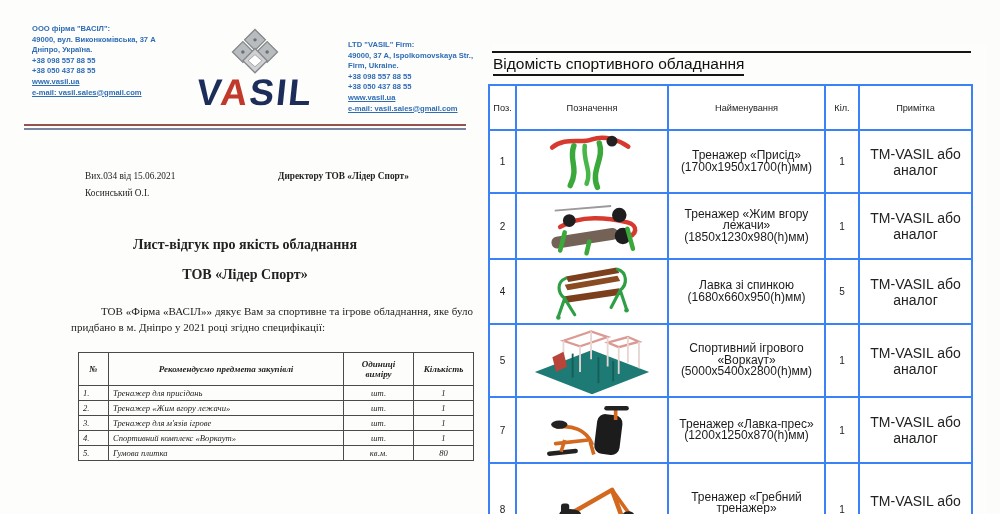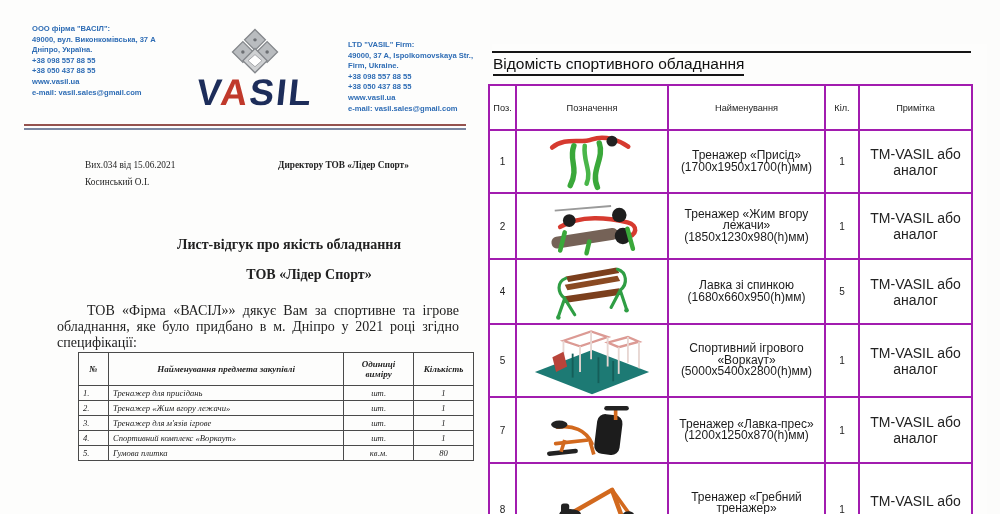--- a/index.html
+++ b/index.html
@@ -3,54 +3,54 @@
 <meta charset="utf-8">
 <style>
   html,body{margin:0;padding:0;}
   body{width:1000px;height:514px;overflow:hidden;background:#fcfcfb;position:relative;
        font-family:"Liberation Serif",serif;color:#222;}
   .page{position:absolute;top:0;height:514px;background:#fdfdfc;}
   
   #letter{left:0;width:490px;}
   .contact{position:absolute;font-family:"Liberation Sans",sans-serif;font-size:7.6px;
            font-weight:bold;color:#2f6db5;line-height:10.6px;}
-  .contact .und{}
+  .contact .und{text-decoration:underline;}
   #contact-left{left:32px;top:24px;width:150px;}
   #contact-right{left:348px;top:40px;width:140px;}
   .logo-wrap{position:absolute;left:160px;top:26px;width:190px;text-align:center;}
   .logo-word{font-family:"Liberation Sans",sans-serif;font-weight:900;font-size:37px;
              letter-spacing:2px;color:#1d2d5a;transform:skewX(-6deg);line-height:34px;margin-top:-6px;}
   .logo-word .red-a{color:#c0392b;}
   .dbl-rule{position:absolute;left:24px;top:124px;width:442px;height:2px;
             border-top:2px solid #95524e;border-bottom:2px solid #7a86a0;}
-  .refline{position:absolute;font-size:9.3px;}
+  .refline{position:absolute;font-size:9.3px;margin-top:11px;}
   #ref-number{left:85px;top:160px;}
   #ref-person{left:85px;top:177px;}
   #addressee{left:278px;top:160px;font-weight:bold;}
-  .title{position:absolute;left:0;width:490px;text-align:center;font-weight:bold;font-size:14px;margin-left:44px;}
+  .title{position:absolute;left:0;width:490px;text-align:center;font-weight:bold;font-size:14px;}
   #title1{top:237px;}
-  #title2{top:267px;padding-left:20px;}
-  .para{position:absolute;left:57px;width:402px;font-size:14px;line-height:16px;
+  #title2{top:267px;}
+  .para{position:absolute;left:71px;width:402px;font-size:11px;line-height:16px;
         text-align:justify;text-indent:30px;}
   #body-para{top:303px;}
   #closing-para{top:460px;}
   table.spec{position:absolute;left:78px;top:352px;width:396px;border-collapse:collapse;
              font-size:8.6px;}
   table.spec th,table.spec td{border:1px solid #4a4a4a;padding:1px 4px;}
   table.spec th{font-weight:bold;font-style:italic;font-size:9px;text-align:center;height:30px;}
   table.spec td{font-style:italic;height:12px;}
   td.c{text-align:center;}
   
   #sheet{left:492px;width:495px;font-family:"Liberation Sans",sans-serif;margin-top:44px;}
   #sheet-topline{position:absolute;left:0;top:7px;width:479px;height:2px;background:#151515;}
   #sheet-title{position:absolute;left:1px;top:11px;font-size:15.5px;color:#111;
                border-bottom:2px solid #151515;padding-bottom:1px;white-space:nowrap;}
   table.equip{position:absolute;left:-4px;top:40px;border-collapse:collapse;table-layout:fixed;
               background:#fff;}
-  table.equip th,table.equip td{border:2px solid #a21caf;padding:0 2px;text-align:center;
+  table.equip th,table.equip td{border:2px solid #3b82f6;padding:0 2px;text-align:center;
               vertical-align:middle;overflow:hidden;}
   table.equip th{font-weight:normal;font-size:9.2px;height:43px;vertical-align:middle;}
   col.c-pos{width:27px;}col.c-pic{width:152px;}col.c-name{width:157px;}
   col.c-qty{width:34px;}col.c-note{width:113px;}
   td.name-cell{font-size:12px;line-height:11.5px;color:#1c1c1c;}
   td.pos-cell,td.qty-cell{font-size:10px;}
   td.note-cell{font-size:14px;}
   .r1{height:63px;}.r2{height:66px;}.r3{height:65px;}.r4{height:73px;}.r5{height:66px;}.r6{height:92px;}
   .pic{display:block;margin:0 auto;}
 </style>
@@ -107,21 +107,21 @@
   <table class="spec">
     <colgroup>
         <col style="width:30px">
         <col style="width:236px">
         <col style="width:70px">
         <col style="width:60px">
       </colgroup>
     <thead>
       <tr>
         <th>№</th>
-        <th>Найменування предмета закупівлі</th>
+        <th>Рекомендуємо предмета закупівлі</th>
         <th>Одиниці виміру</th>
         <th>Кількість</th>
       </tr>
     </thead>
     <tbody>
       <tr>
         <td>1.</td>
         <td>Тренажер для присідань</td>
         <td class="c">шт.</td>
         <td class="c">1</td>

